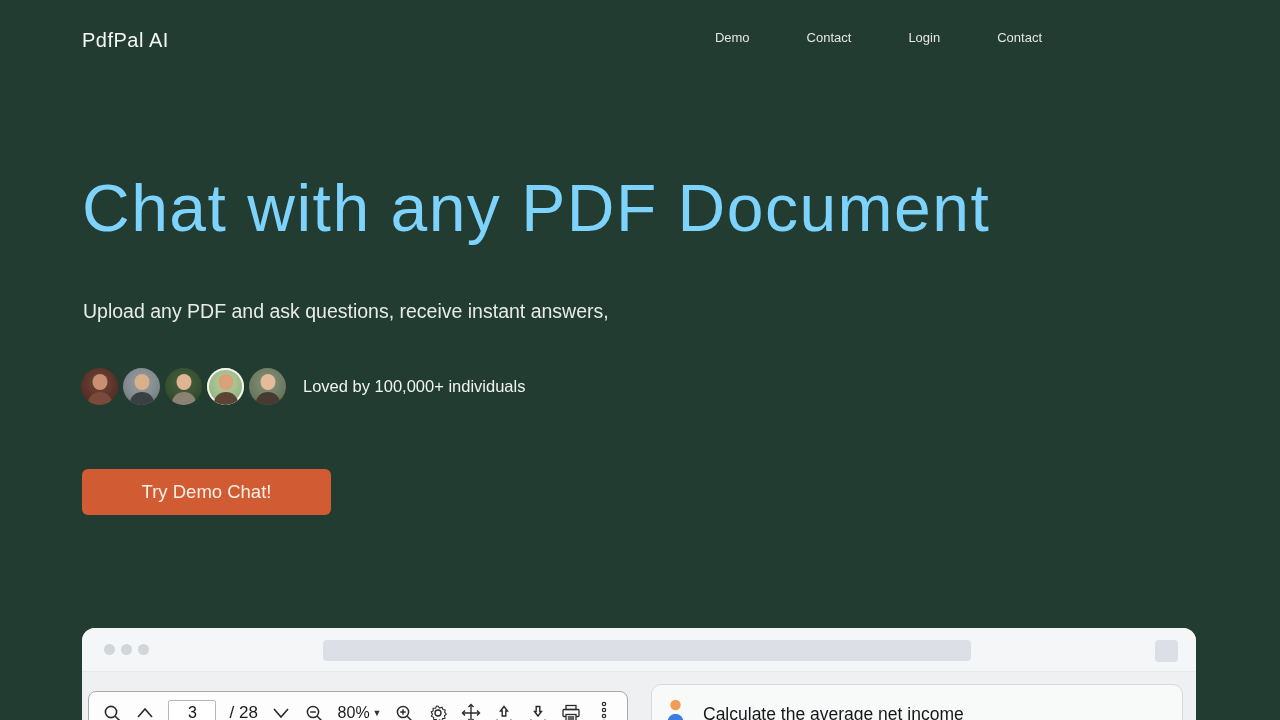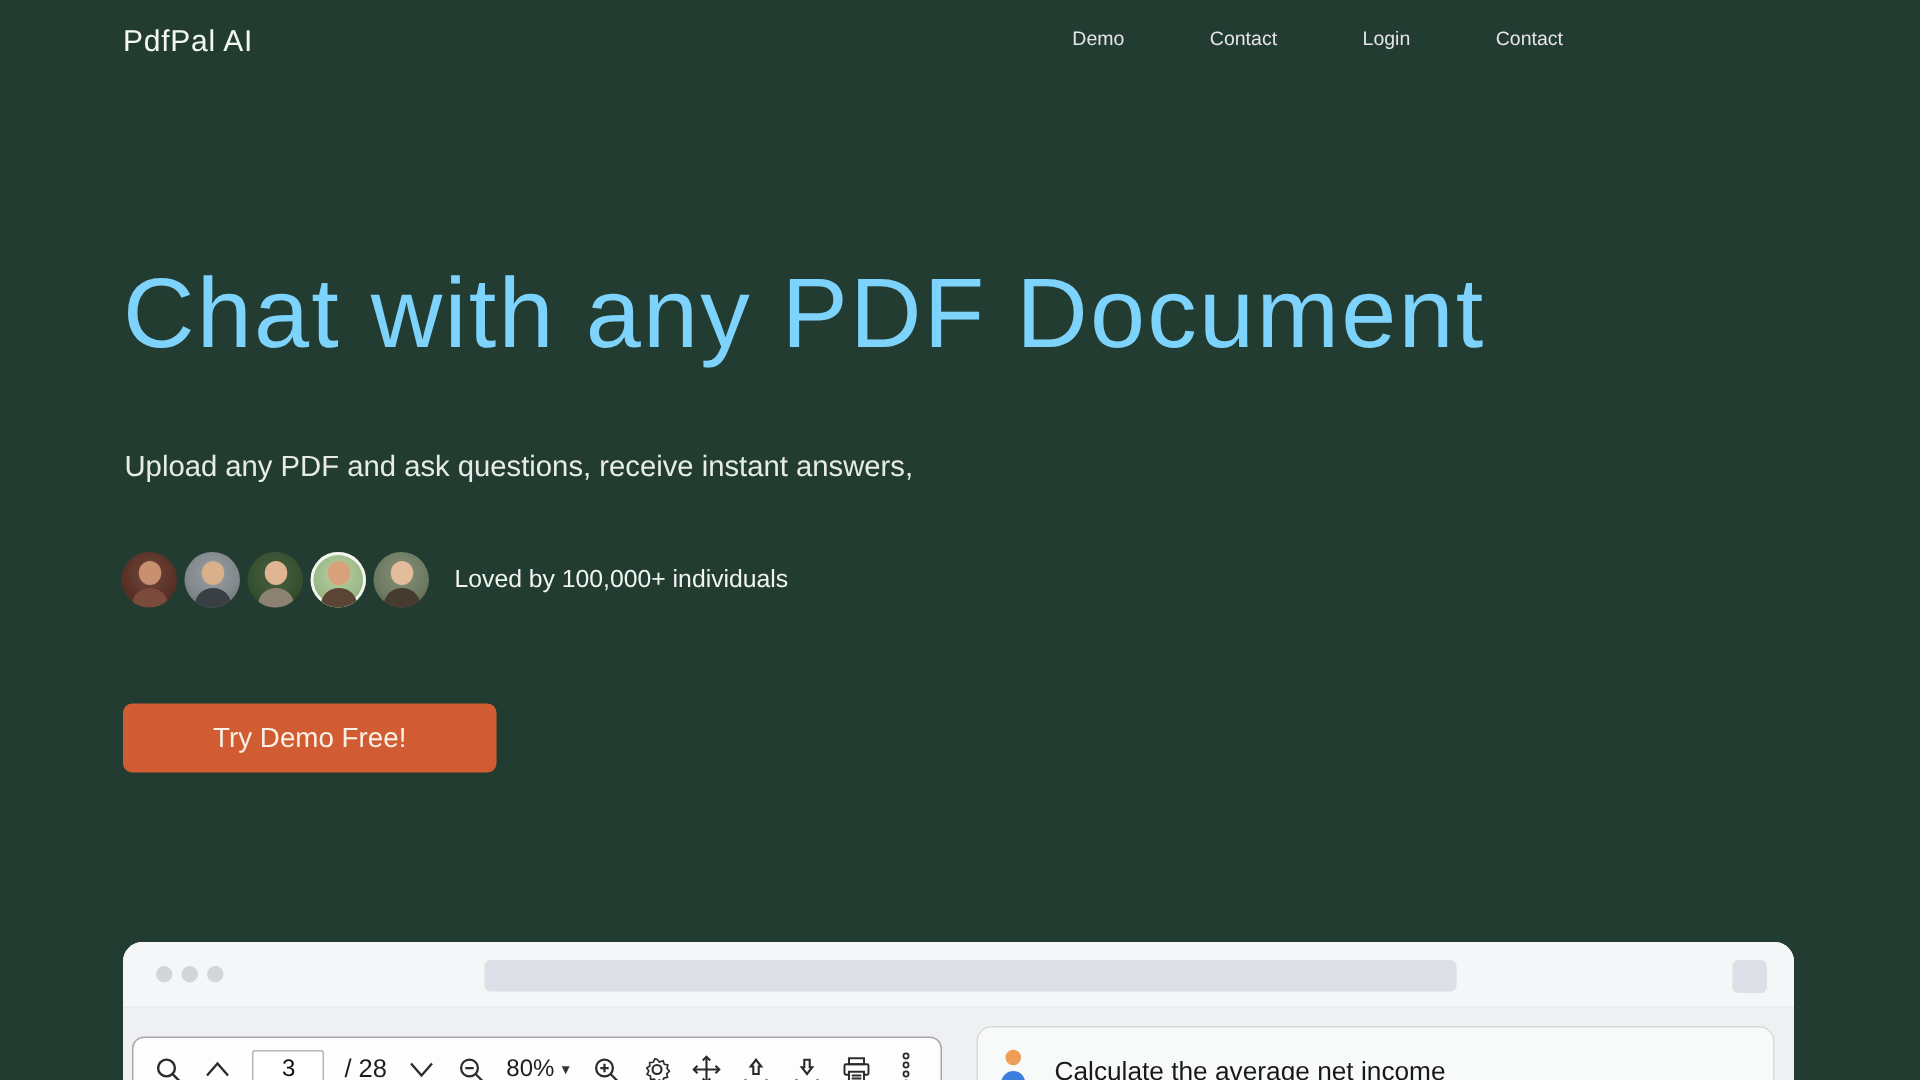--- a/index.html
+++ b/index.html
@@ -1,20 +1,20 @@
 <!DOCTYPE html>
 <html><head>
 <meta charset="utf-8">
 <style>
   * { margin:0; padding:0; box-sizing:border-box; }
   html,body { width:1280px; height:720px; overflow:hidden; }
   body { font-family:"Liberation Sans", sans-serif; background:#233c31; position:relative; }
 
   
-  .nav { position:absolute; top:0; left:0; width:1132px; height:56px; }
+  .nav { position:absolute; top:12px; left:0; width:1132px; height:56px; }
   .brand { position:absolute; left:82px; top:17px; color:#f4f8f4; font-size:20px; font-weight:500; letter-spacing:.5px; }
   .nav-links { position:absolute; right:90px; top:18px; display:flex; gap:17px; }
   .nav-link { color:#e5e5e5; font-size:13px; cursor:pointer; text-decoration:none;margin-left:40px; }
 
   
   .hero-title { position:absolute; left:82px; top:170px; color:#7dd3fc; font-size:66px; font-weight:500; letter-spacing:1.5px; white-space:nowrap; }
   .hero-sub { position:absolute; left:83px; top:264px; color:#e7ece8; font-size:19.5px; line-height:30px;margin-top:32px; }
   .avatar-row { position:absolute; left:81px; top:368px; display:flex; gap:5px; align-items:center; }
   .avatar { width:37px; height:37px; border-radius:50%; position:relative; overflow:hidden; flex:0 0 auto; }
   .avatar::after { content:""; position:absolute; left:50%; transform:translateX(-50%); bottom:-9px; width:24px; height:22px; border-radius:50% 50% 0 0; }
@@ -74,21 +74,21 @@
 
 <div class="avatar-row">
   <span class="avatar av1"></span>
   <span class="avatar av2"></span>
   <span class="avatar av3"></span>
   <span class="avatar av4"></span>
   <span class="avatar av5"></span>
 </div>
 <div class="proof-text">Loved by 100,000+ individuals</div>
 
-<button class="cta-btn">Try Demo Free!</button>
+<button class="cta-btn">Try Demo Chat!</button>
 
 <div class="demo-window">
   <div class="titlebar">
     <div class="traffic">
       <span></span>
       <span></span>
       <span></span>
     </div>
     <div class="addressbar"></div>
     <div class="titlebar-btn"></div>

